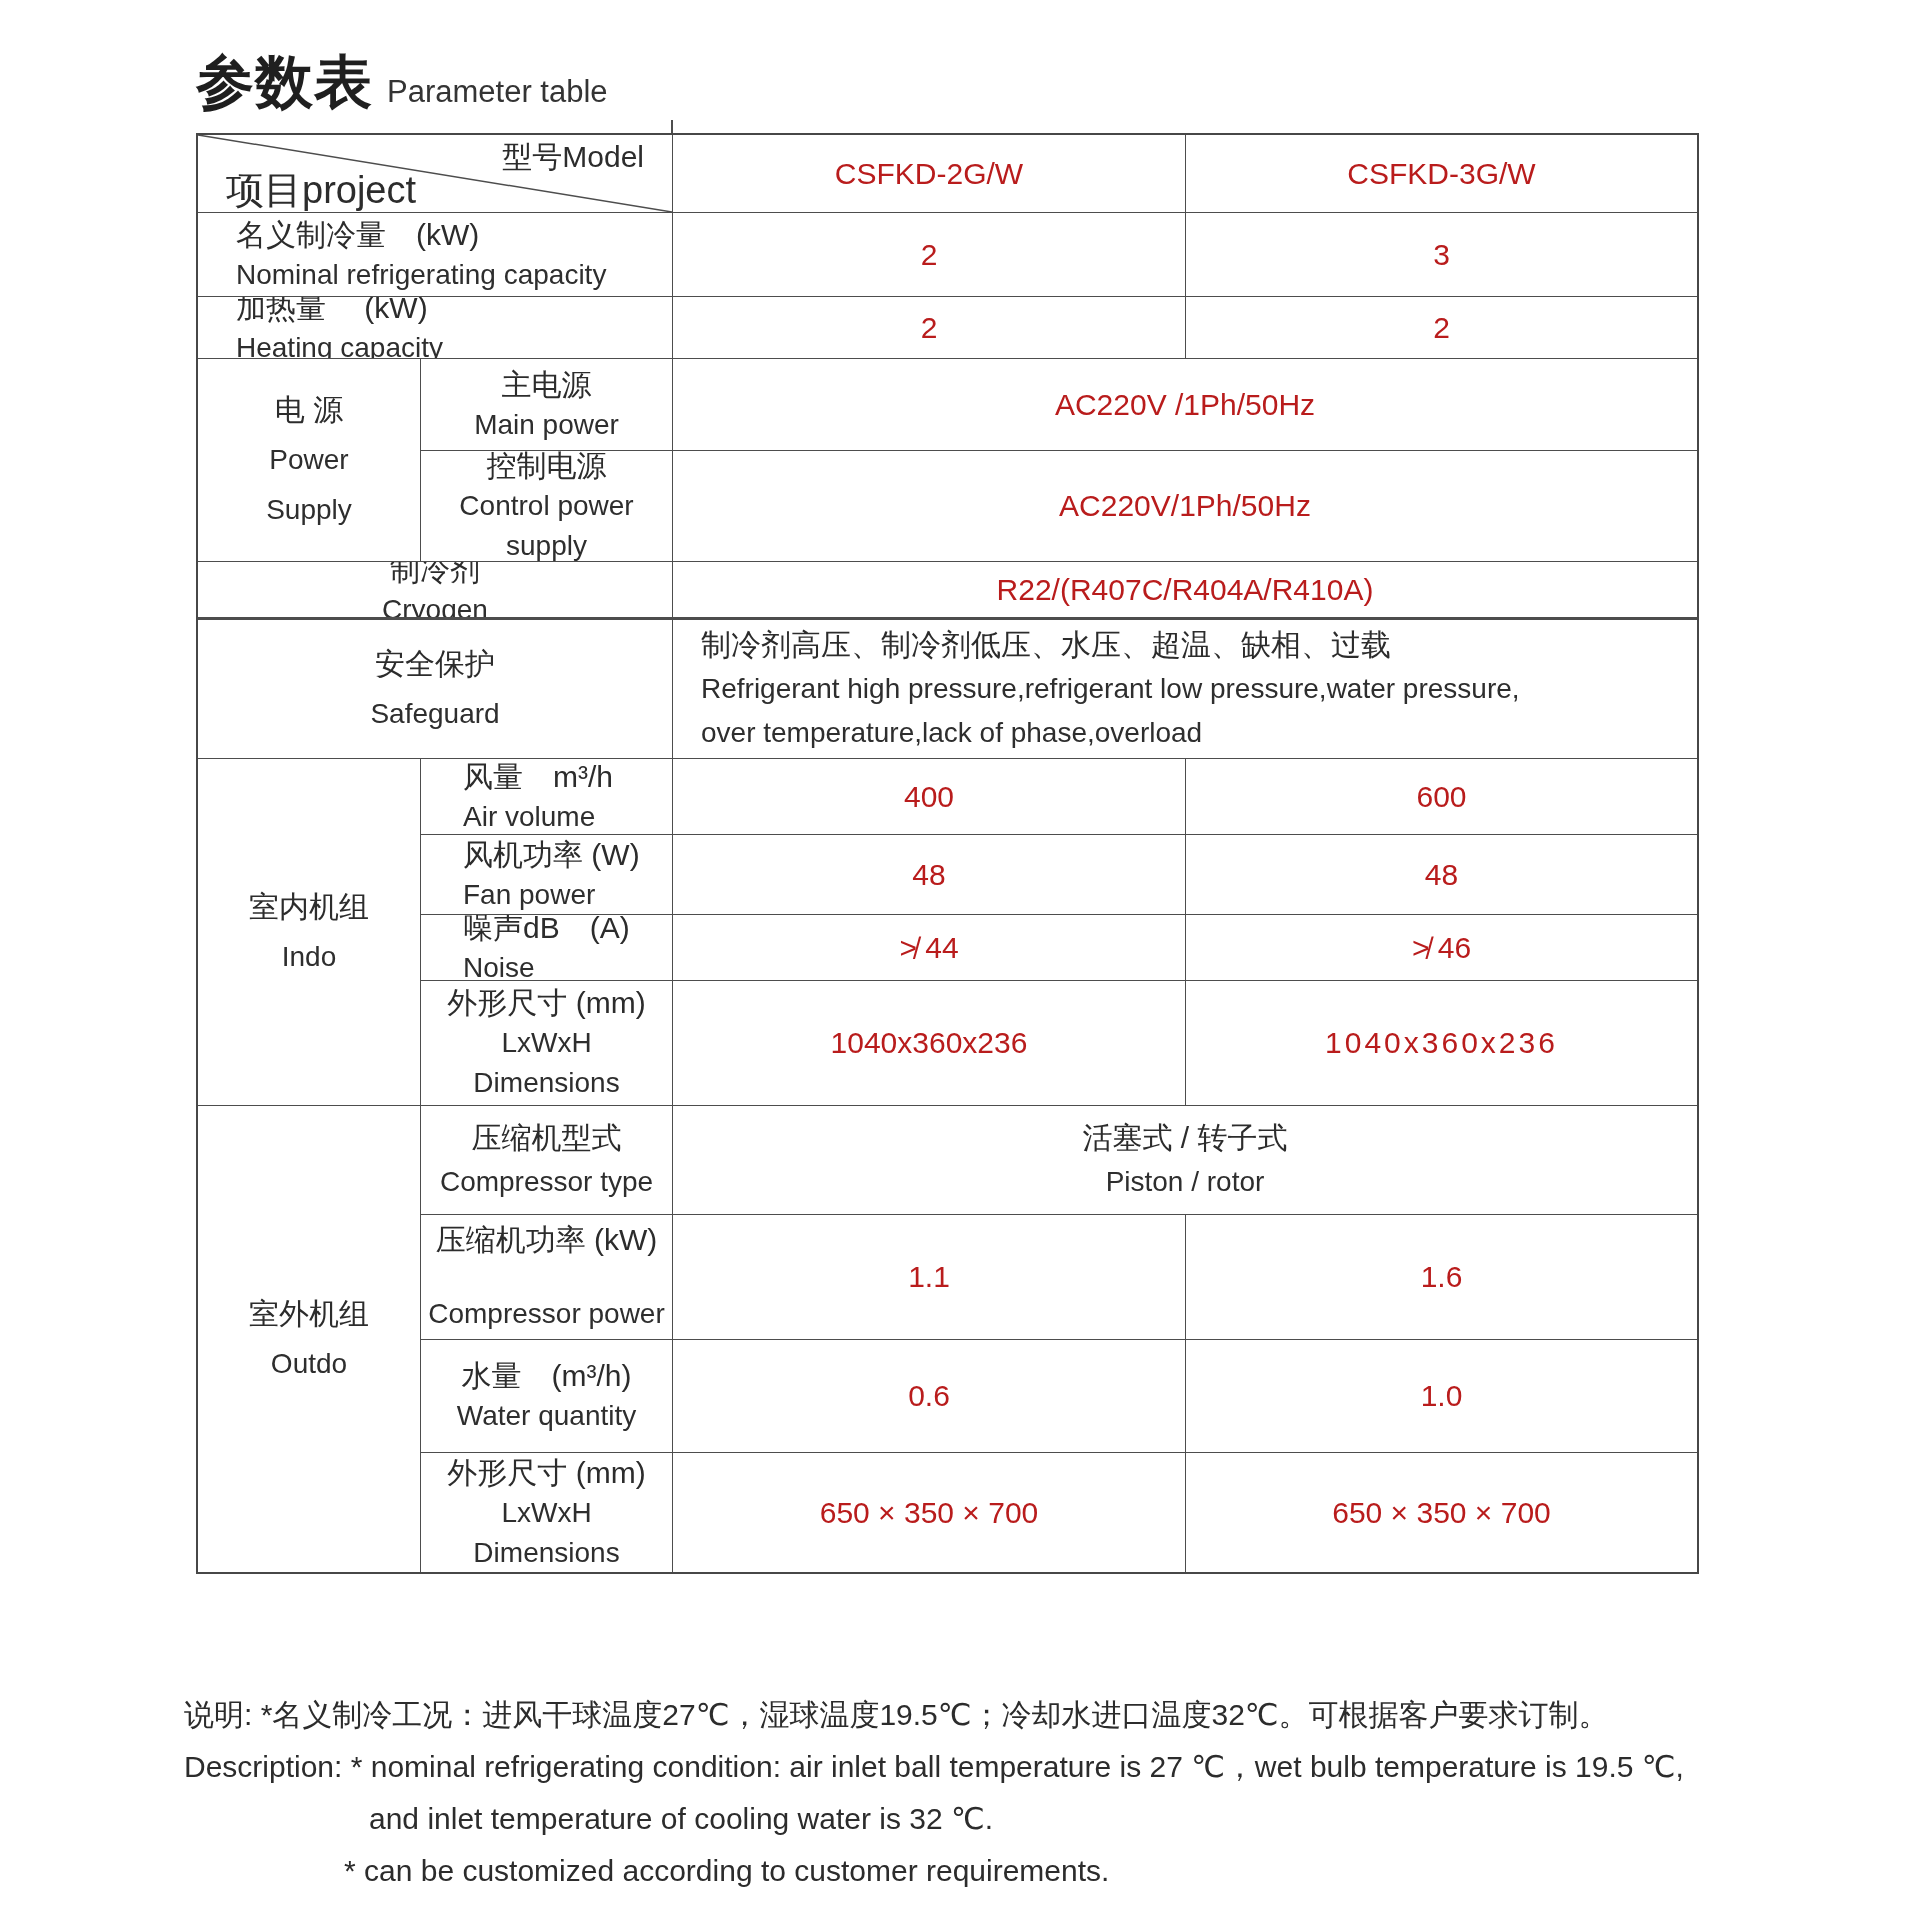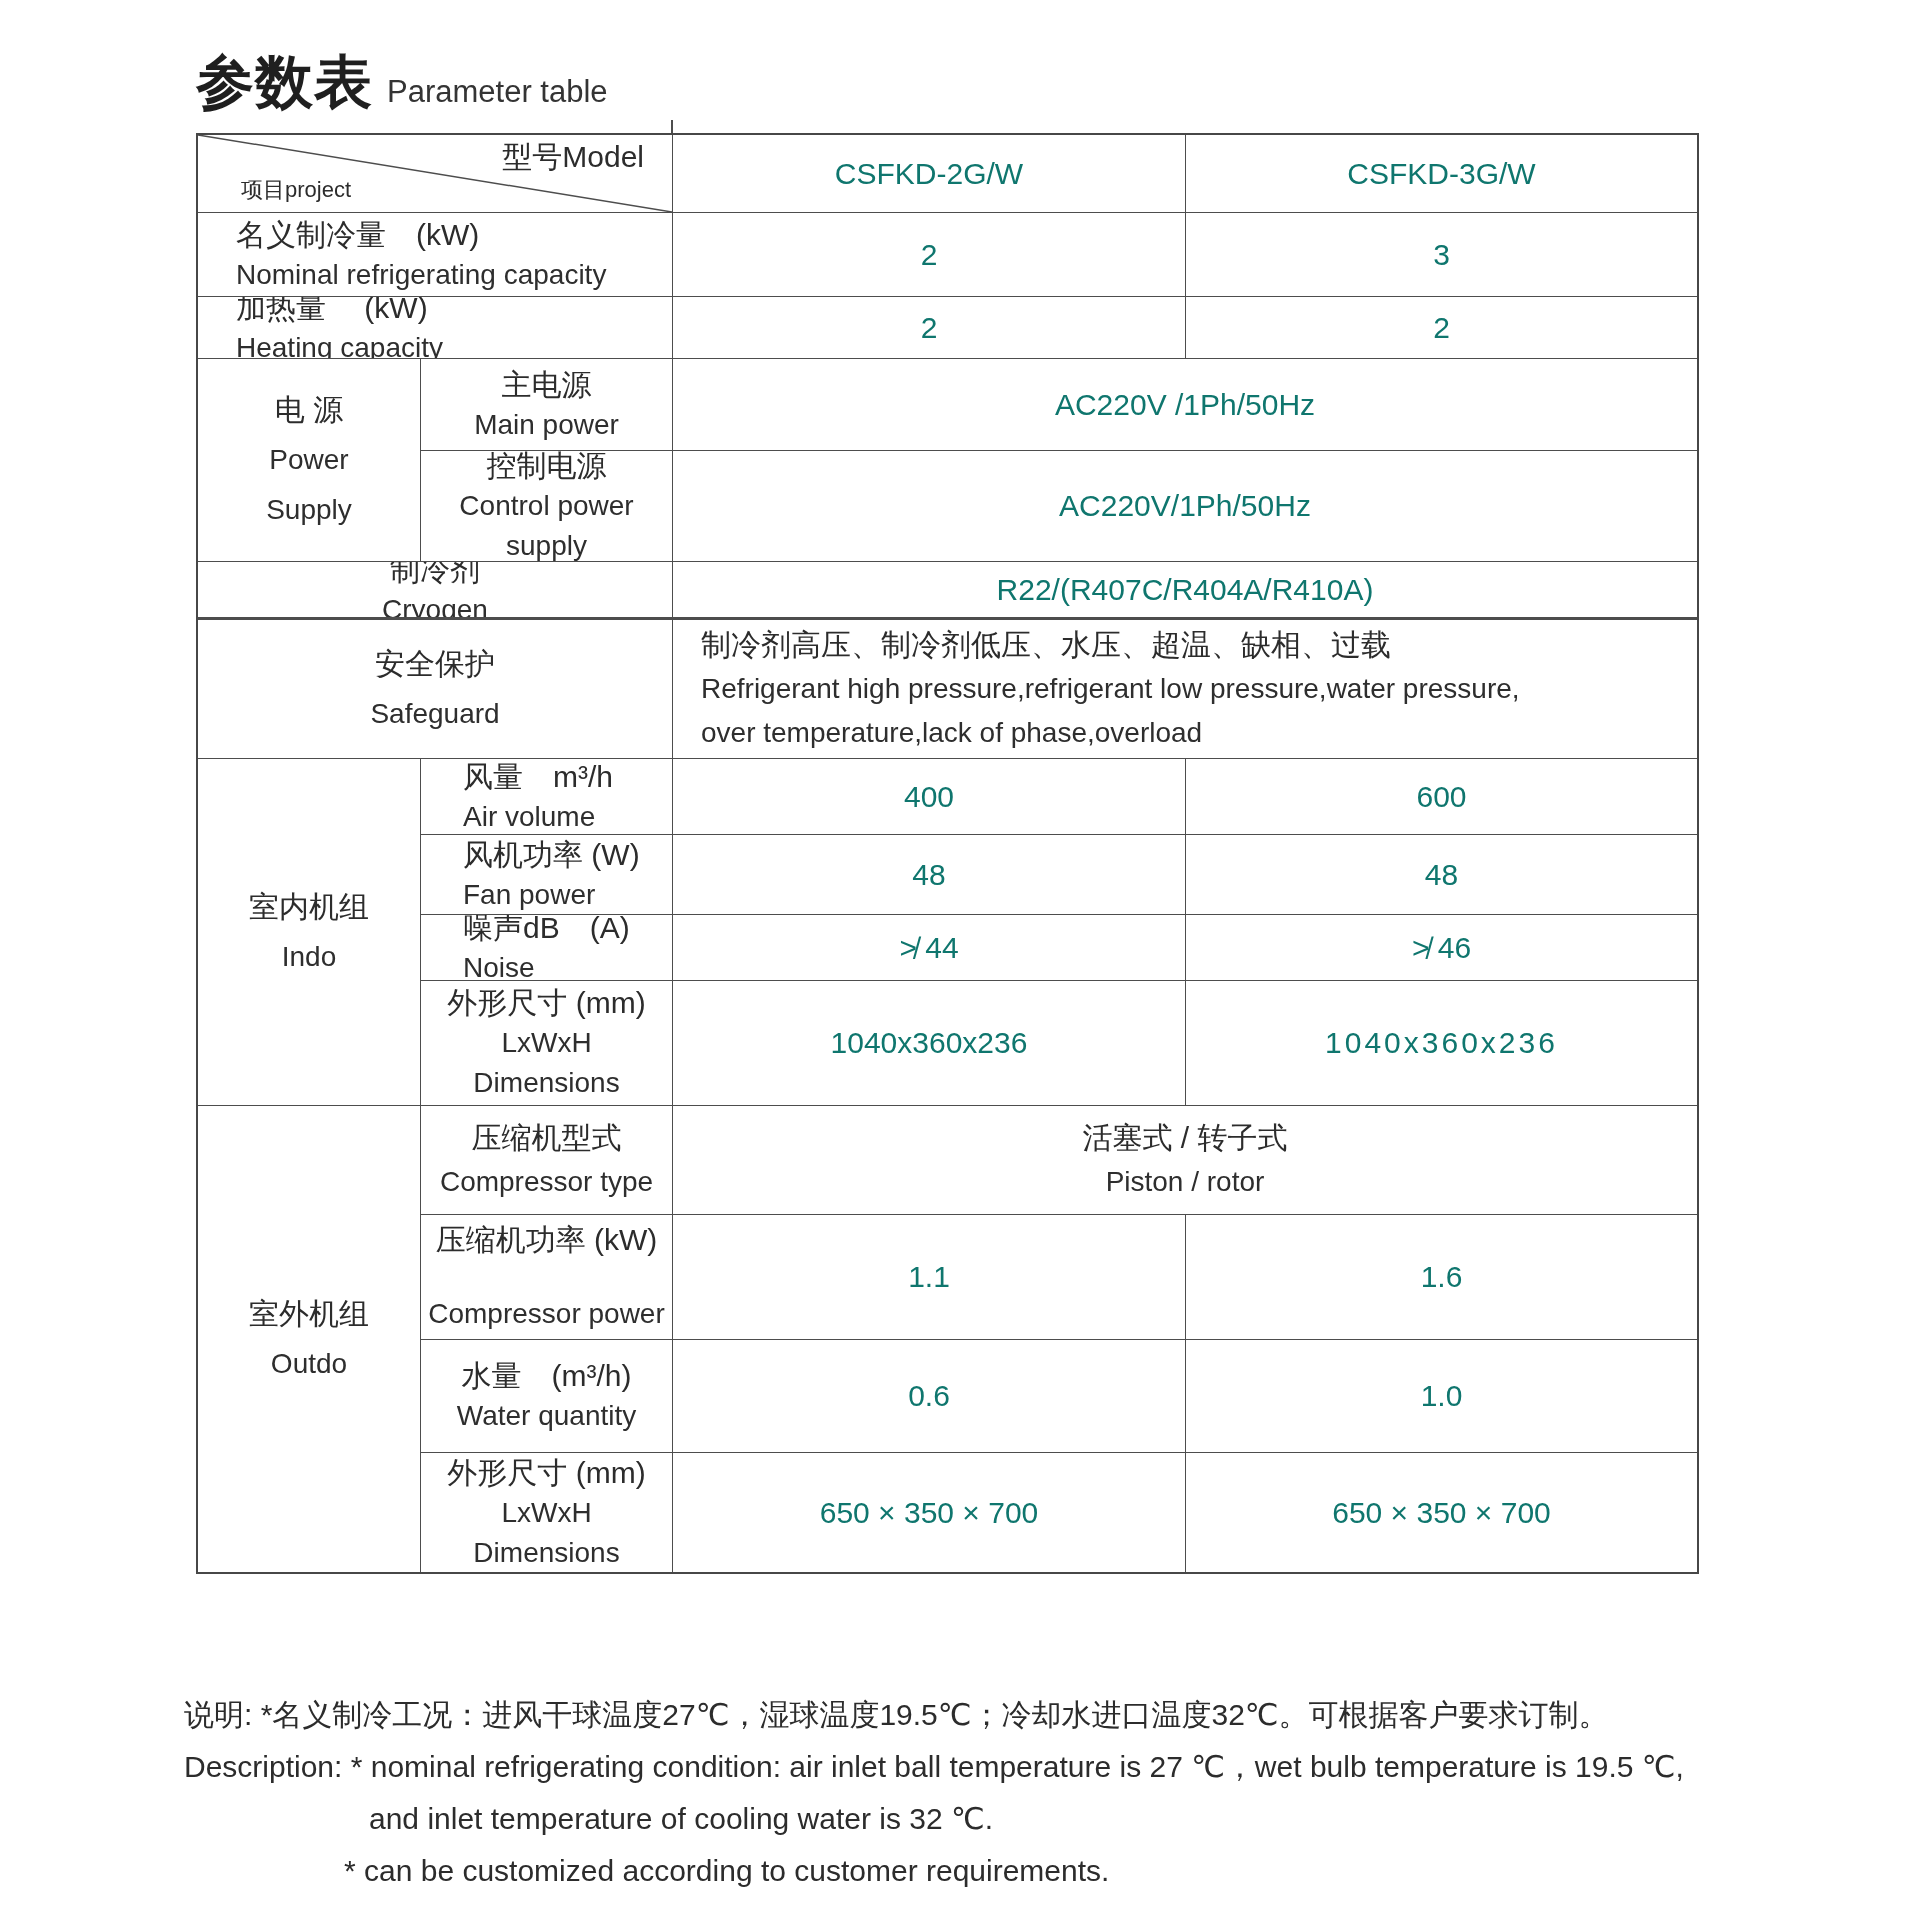--- a/index.html
+++ b/index.html
@@ -35,32 +35,32 @@
     text-align:center;
     line-height:40px;
     box-sizing:border-box;
     overflow:hidden;
   }
   .last-col{border-right:none;}
   .bottom-row{border-bottom:none;}
   .thick-bottom{border-bottom-width:3px;}
   .zh{font-size:30px;color:#2c2c2c;}
   .en{font-size:28px;color:#2e2e2e;}
-  .v{font-size:30px;color:#0f766e;}
+  .v{font-size:30px;color:#b91c1c;}
   .left{align-items:flex-start;text-align:left;padding-left:38px;}
   .sub-left{align-items:flex-start;text-align:left;padding-left:42px;}
   .lh44{line-height:44px;}
   .lh50{line-height:50px;}
   .gap34{row-gap:34px;}
   .spaced{letter-spacing:3px;}
   
   .diag{position:relative;}
   .diag svg{position:absolute;left:0;top:0;width:100%;height:100%;}
   .diag .model-lab{position:absolute;right:28px;top:5px;font-size:30px;line-height:34px;}
-  .diag .project-lab{position:absolute;left:43px;bottom:5px;font-size:22px;line-height:34px;}
+  .diag .project-lab{position:absolute;left:28px;bottom:5px;font-size:38px;line-height:34px;}
   
   .tick{
     position:absolute;left:671px;top:120px;width:2px;height:13px;
     background:#4d4d4d;
   }
   
   .safe-val{align-items:flex-start;text-align:left;padding-left:28px;line-height:44px;}
   
   .notes{
     position:absolute;left:184px;top:1689px;

